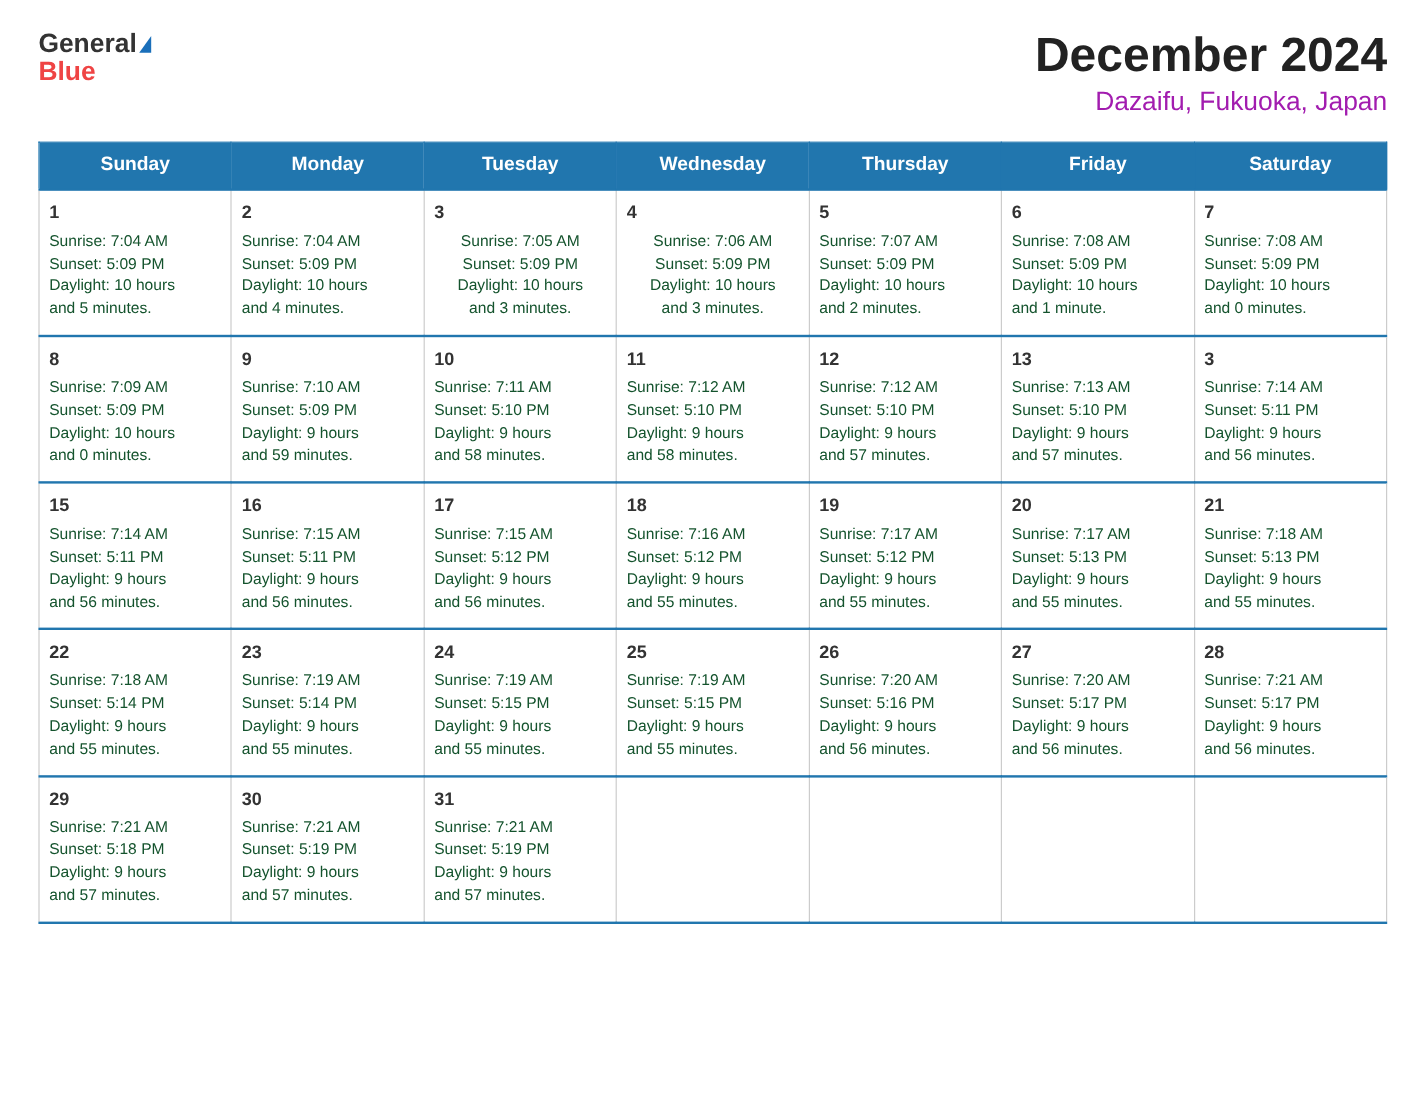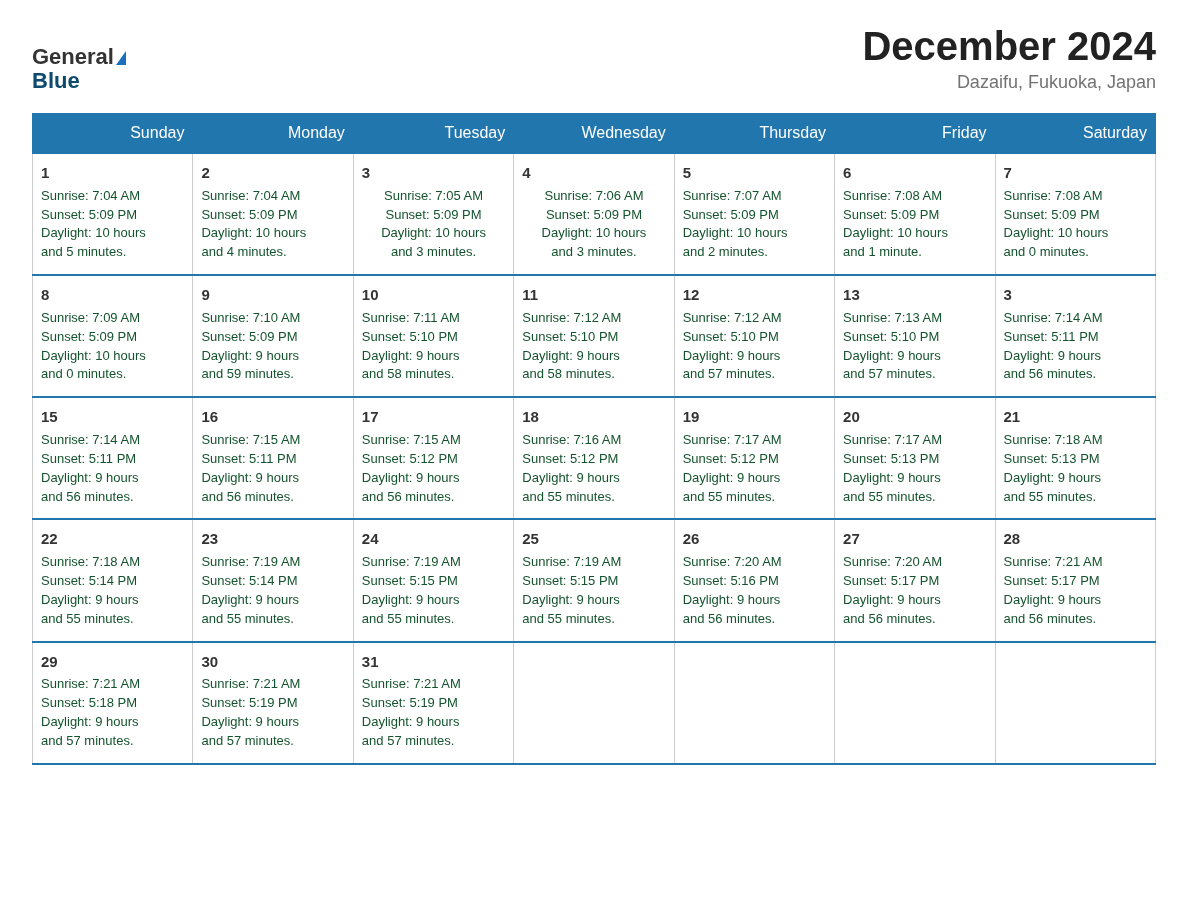--- a/index.html
+++ b/index.html
@@ -6,67 +6,67 @@
     body {
       font-family: Arial, Helvetica, sans-serif;
       background: #fff;
       padding: 24px 32px;
       width: 1188px;
       min-height: 918px;
     }
     .header {
       display: flex;
       justify-content: space-between;
-      align-items: flex-end;
+      align-items: flex-start;
       margin-bottom: 20px;
     }
     .logo {
       display: flex;
       flex-direction: column;
       font-size: 22px;
       font-weight: bold;
       line-height: 1.1;
     }
     .logo-general { color: #333; }
-    .logo-blue { color: #0c4a6e; }
+    .logo-blue { color: #ef4444; }
     .logo-triangle {
       display: inline-block;
       width: 0;
       height: 0;
       border-left: 10px solid transparent;
       border-bottom: 14px solid #1a6fba;
       margin-left: 2px;
       vertical-align: middle;
     }
     .title-block {
       text-align: right;
     }
     .month-title {
       font-size: 40px;
       font-weight: bold;
       color: #222;
       line-height: 1.1;
     }
     .location {
-      font-size: 18px;
-      color: #737373;
+      font-size: 22px;
+      color: #a21caf;
       margin-top: 4px;
     }
     table {
       width: 100%;
       border-collapse: collapse;
       table-layout: fixed;
     }
     thead tr th {
       background-color: #2176ae;
       color: #fff;
       padding: 10px 8px;
-      text-align: right;
+      text-align: center;
       font-size: 16px;
-      font-weight: 400;
+      font-weight: 700;
       border: 1px solid #2176ae;
     }
     tbody tr td {
       vertical-align: top;
       padding: 8px 8px 12px 8px;
       font-size: 13px;
       color: #333;
       border-left: 1px solid #ccc;
       border-right: 1px solid #ccc;
       border-bottom: none;

